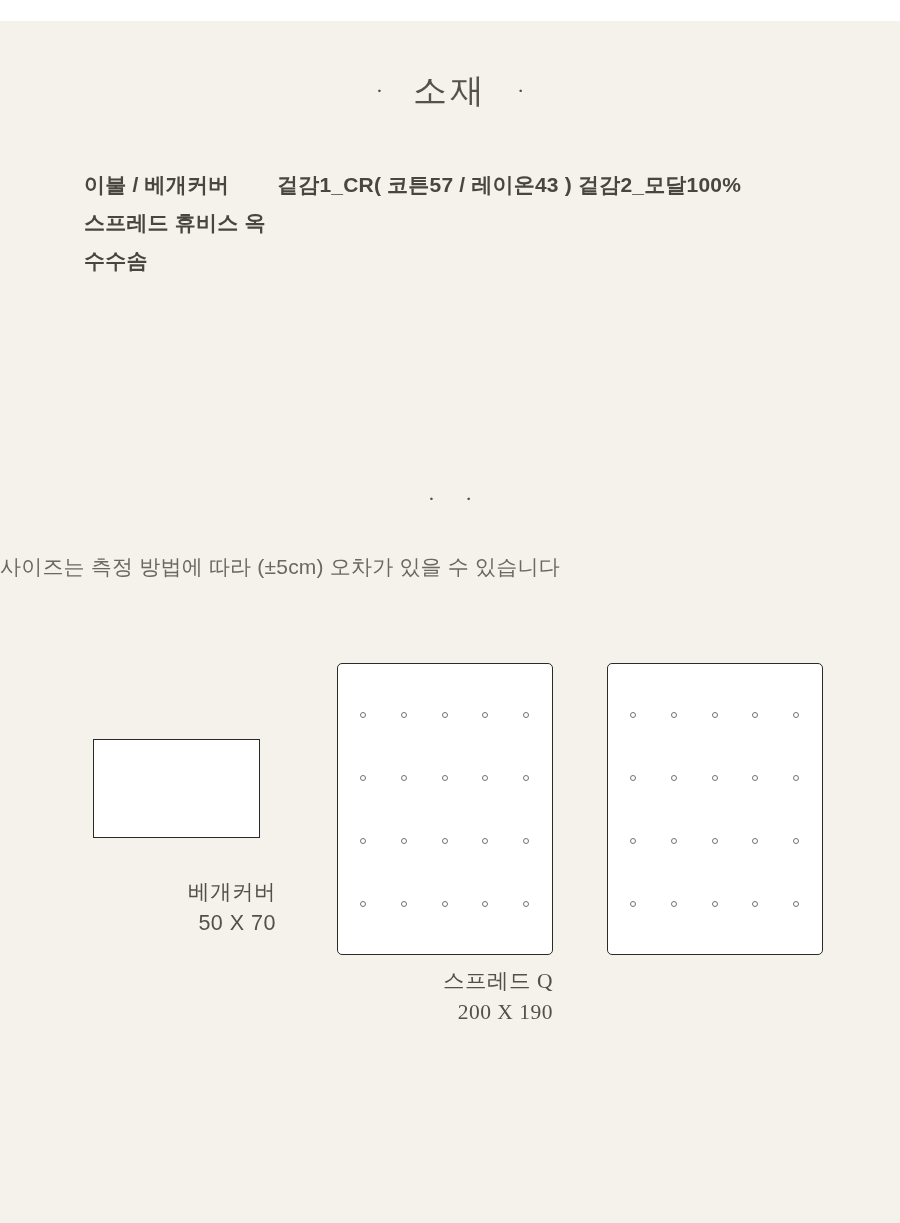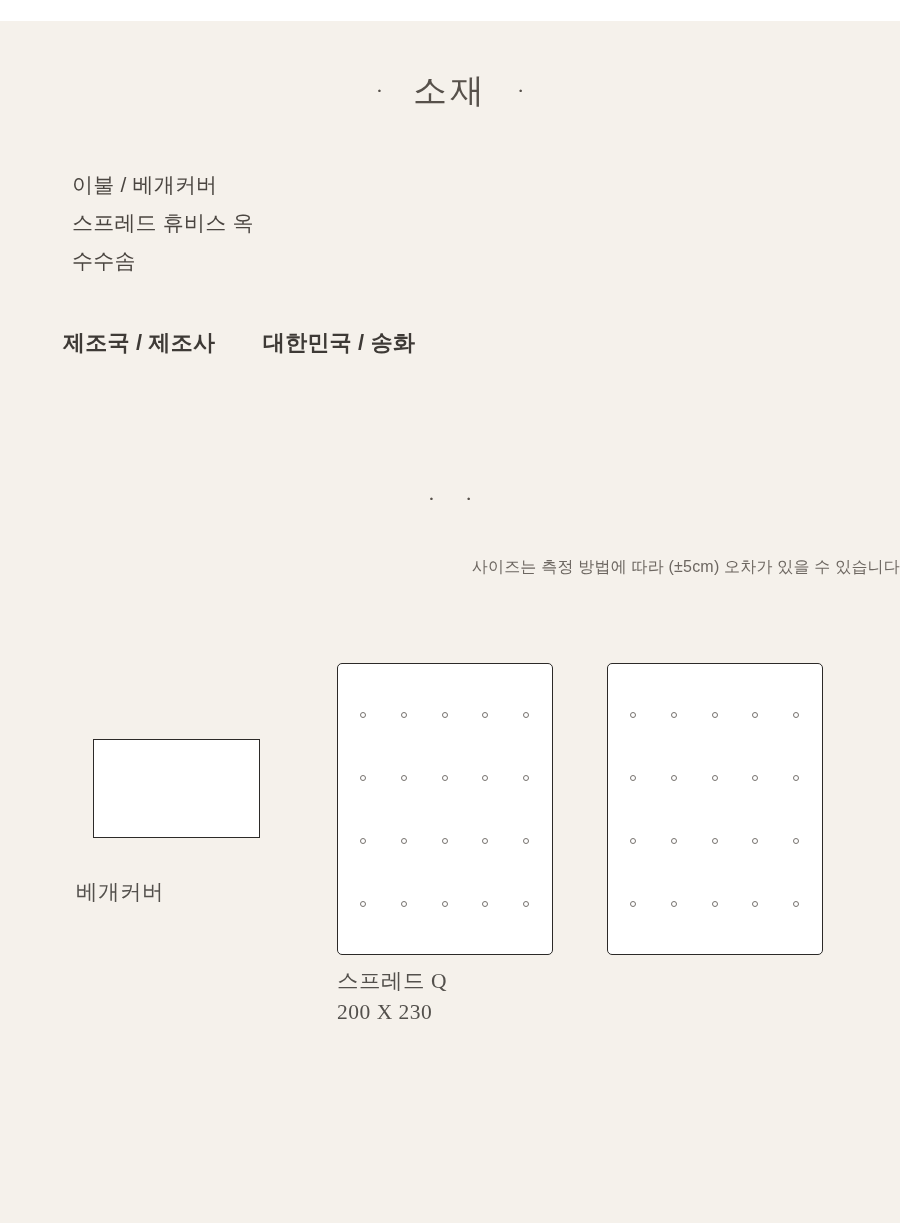--- a/index.html
+++ b/index.html
@@ -35,22 +35,23 @@
     font-size: 22px;
     letter-spacing: 0;
     color: #57514b;
   }
   .heading-material { top: 68px; }
   .heading-size { top: 486px; }
 
   
   .spec-table {
     position: absolute;
-    left: 72px; top: 166px;
+    left: 84px; top: 166px;
     width: 790px;
+    font-weight: bold;
   }
   .spec-row {
     display: grid;
     grid-template-columns: 193px auto;
     font-size: 21px;
     line-height: 38px;
     color: #4a4540;
     letter-spacing: 0.2px;
   }
   
@@ -65,22 +66,22 @@
     line-height: 32px;
     color: #3e3a36;
     letter-spacing: 0.2px;
   }
 
   
   .size-note {
     position: absolute;
     left: 0; top: 555px;
     width: 100%;
-    text-align: right;
-    font-size: 16px;
+    text-align: left;
+    font-size: 21px;
     line-height: 24px;
     color: #6d6761;
     letter-spacing: 0.2px;
   }
 
   
   .diagram-rect {
     position: absolute;
     background: #ffffff;
     border: 1px solid #2c2a28;
@@ -91,21 +92,21 @@
   .rect-spread-s { left: 607px; top: 663px; width: 216px; height: 292px; border-radius: 5px; }
   .dot {
     position: absolute;
     width: 4px; height: 4px;
     border: 1px solid #76726e;
     border-radius: 50%;
     background: #ffffff;
   }
   .diagram-label {
     position: absolute;
-    text-align: left;
+    text-align: right;
     font-size: 21.5px;
     line-height: 31px;
     color: #53504c;
     letter-spacing: 0.5px;
   }
   .label-pillow   { left: 76px;  top: 877px; width: 200px; }
   .label-spread-q { left: 337px; top: 966px; width: 216px; font-family: Liberation Serif, serif; }
   .label-spread-s { left: 607px; top: 966px; width: 216px; }
 </style>
 </head>
@@ -117,41 +118,39 @@
 
   <div class="section-heading heading-material">
     <span class="bullet">·</span>
     <span>소재</span>
     <span class="bullet">·</span>
   </div>
 
   <div class="spec-table">
     <div class="spec-row">
       <span>이불 / 베개커버</span>
+      <span>겉감1_CR( 코튼57 / 레이온43 ) 겉감2_모달100%</span>
     </div>
     <div class="spec-row">
       <span>스프레드 휴비스 옥수수솜</span>
     </div>
   </div>
 
-  <div class="manufacturer-row">
-    <span>제조국 / 제조사</span>
-    <span>대한민국 / 송화</span>
-  </div>
 
   <div class="section-heading heading-size">
     <span class="bullet">·</span>
     <span class="bullet">·</span>
   </div>
 
   <div class="size-note">사이즈는 측정 방법에 따라 (±5cm) 오차가 있을 수 있습니다</div>
 
   <div class="diagram-rect rect-pillow"></div>
   <div class="diagram-label label-pillow">
     <div>베개커버</div>
+    <div>50 X 70</div>
   </div>
 
   <div class="diagram-rect rect-spread-q">
       <span class="dot" style="left: 22px; top: 48px;"></span>
       <span class="dot" style="left: 62.75px; top: 48px;"></span>
       <span class="dot" style="left: 103.5px; top: 48px;"></span>
       <span class="dot" style="left: 144.25px; top: 48px;"></span>
       <span class="dot" style="left: 185px; top: 48px;"></span>
       <span class="dot" style="left: 22px; top: 111px;"></span>
       <span class="dot" style="left: 62.75px; top: 111px;"></span>
@@ -164,21 +163,21 @@
       <span class="dot" style="left: 144.25px; top: 174px;"></span>
       <span class="dot" style="left: 185px; top: 174px;"></span>
       <span class="dot" style="left: 22px; top: 237px;"></span>
       <span class="dot" style="left: 62.75px; top: 237px;"></span>
       <span class="dot" style="left: 103.5px; top: 237px;"></span>
       <span class="dot" style="left: 144.25px; top: 237px;"></span>
       <span class="dot" style="left: 185px; top: 237px;"></span>
     </div>
   <div class="diagram-label label-spread-q">
     <div>스프레드 Q</div>
-    <div>200 X 230</div>
+    <div>200 X 190</div>
   </div>
 
   <div class="diagram-rect rect-spread-s">
       <span class="dot" style="left: 22px; top: 48px;"></span>
       <span class="dot" style="left: 62.75px; top: 48px;"></span>
       <span class="dot" style="left: 103.5px; top: 48px;"></span>
       <span class="dot" style="left: 144.25px; top: 48px;"></span>
       <span class="dot" style="left: 185px; top: 48px;"></span>
       <span class="dot" style="left: 22px; top: 111px;"></span>
       <span class="dot" style="left: 62.75px; top: 111px;"></span>

